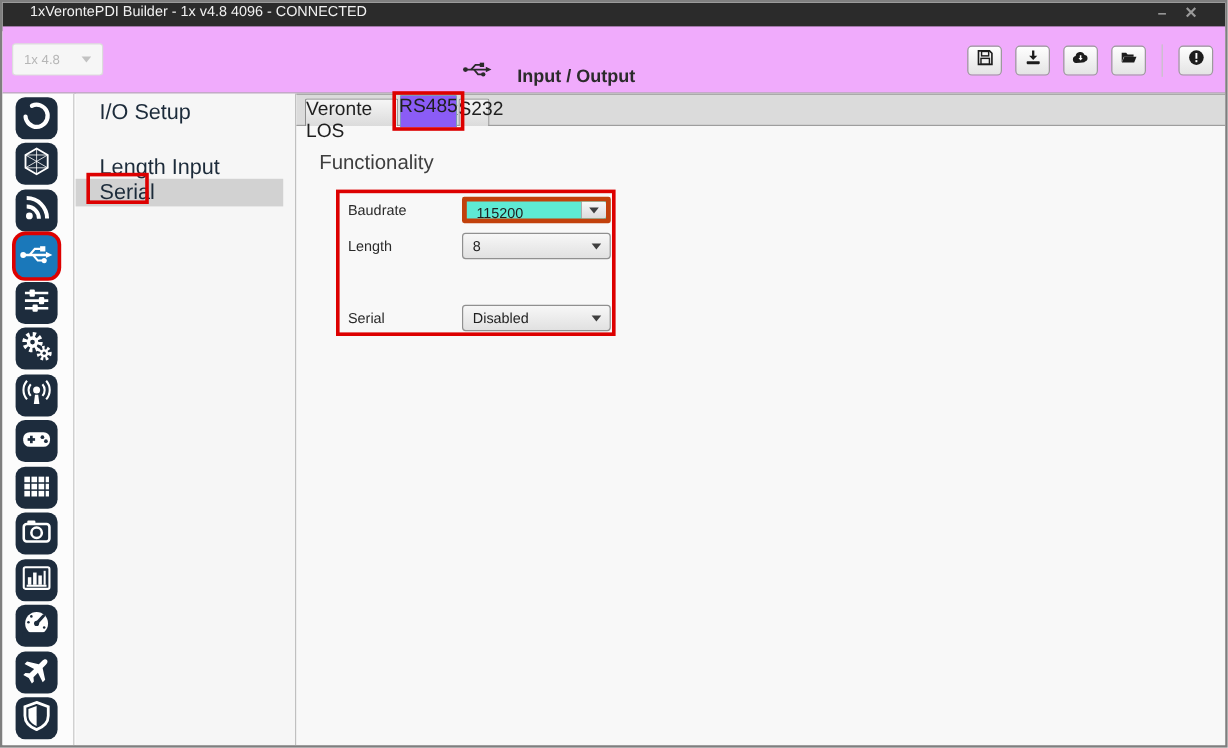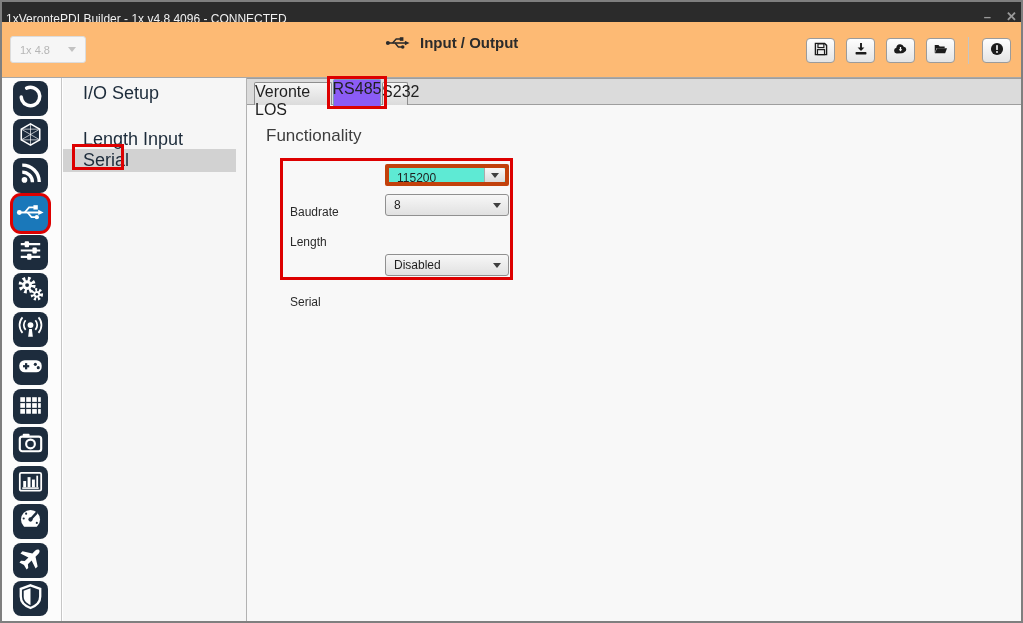--- a/index.html
+++ b/index.html
@@ -1,29 +1,29 @@
 <!DOCTYPE html>
 <html><head>
 <meta charset="utf-8">
 <style>
   * { margin:0; padding:0; box-sizing:border-box; }
   html,body { width:1023px; height:623px; font-family:"Liberation Sans", sans-serif; background:#e8e8e8; }
   .window { position:absolute; inset:0; border:2px solid #7f7f7f; background:#fff; overflow:hidden; }
 
   
-  .titlebar { position:absolute; left:0; right:0; top:0; height:24px; background:#2b2b2b; display:flex; align-items:flex-end; padding:0 4px; }
+  .titlebar { position:absolute; left:0; right:0; top:0; height:24px; background:#2b2b2b; display:flex; align-items:flex-start; padding:0 23px; }
   .titlebar .title { color:#f1f1f1; font-size:12px; white-space:nowrap; }
   .win-controls { margin-left:auto; display:flex; gap:15px; }
   .win-btn { color:#9a9a9a; font-size:13px; font-weight:bold; line-height:18px; cursor:pointer; }
 
   
-  .toolbar { position:absolute; left:0; right:0; top:20px; height:56px; background:#fdba74; border-bottom:1px solid #a8a8a8; }
+  .toolbar { position:absolute; left:0; right:0; top:20px; height:56px; background:#f0abfc; border-bottom:1px solid #a8a8a8; }
   .version-select { position:absolute; left:8px; top:14px; width:76px; height:27px; border:1px solid #dcdcdc; border-radius:3px; display:flex; align-items:center; padding:0 9px; color:#b6b6b6; font-size:11px; background:#f6f6f6; }
   .sel-arrow { margin-left:auto; width:0; height:0; border-left:4px solid transparent; border-right:4px solid transparent; border-top:5px solid #c2c2c2; }
-  .page-title-group { position:absolute; left:383px; top:12px; height:28px; display:flex; align-items:flex-start; gap:9px; }
+  .page-title-group { position:absolute; left:383px; top:22px; height:28px; display:flex; align-items:flex-end; gap:20px; }
   .page-title { font-size:15px; font-weight:bold; color:#2b2b2b; }
   .toolbar-buttons { position:absolute; right:10px; top:15px; display:flex; align-items:center; }
   .tb-btn { width:29px; height:25px; border:1px solid #9b9b9b; border-radius:4px; background:linear-gradient(#fefefe,#e4e4e4); display:flex; align-items:center; justify-content:center; margin-left:11px; cursor:pointer; }
   .tb-sep { width:1px; height:27px; background:#c4c4c4; margin-left:13px; margin-right:2px; }
 
   
   .sidebar { position:absolute; left:0; top:76px; width:60px; bottom:0; background:#fcfcfc; border-right:1px solid #c6c6c6; }
   .side-icon { position:absolute; left:11px; width:35px; height:35px; border-radius:8px; background:#1d2c3d; display:flex; align-items:center; justify-content:center; cursor:pointer; }
   .side-icon.selected { background:#1a78ba; }
   .side-icon.annotated { box-shadow:0 0 0 3px #dd0000; }
@@ -39,21 +39,21 @@
   .tab { position:absolute; display:flex; align-items:flex-start; justify-content:center; font-size:16px; color:#1f1f1f; border:1px solid #8e8e8e; border-bottom:none; border-radius:2px 2px 0 0; background:linear-gradient(#f6f6f6,#dbdbdb); cursor:pointer; }
   .tab.active { background:#8b5cf6; border-color:#7a99b8; z-index:2; }
   .section-title { position:absolute; left:19px; top:48px; font-size:17px; font-weight:400; color:#3e3e3e; }
 
   
   .annotation { position:absolute; border:3px solid #dd0000; pointer-events:none; z-index:5; }
 
   
   .form-box { position:absolute; left:33px; top:80px; width:233px; height:122px; border:3px solid #dd0000; }
   .f-row { position:absolute; left:0; right:0; height:22px; }
-  .f-label { position:absolute; left:7px; line-height:22px; font-size:12px; color:#2a2a2a;margin-top:37px; }
+  .f-label { position:absolute; left:7px; line-height:22px; font-size:12px; color:#2a2a2a; }
   .f-control { position:absolute; left:102px; width:124px; height:22px; font-size:12px; color:#1f1f1f; }
   .combo { background:#5eead4; border:4px solid #c2410c; border-radius:2px; }
   .combo .val { position:absolute; left:8px; line-height:20px; }
   .combo-btn { position:absolute; right:0; top:0; bottom:0; width:21px; border-left:1px solid #ababab; background:linear-gradient(#f8f8f8,#dcdcdc); border-radius:0 2px 2px 0; display:flex; align-items:center; justify-content:center; cursor:pointer; }
   .dselect { background:linear-gradient(#f7f7f7,#e1e1e1); border:1px solid #909090; border-radius:3px; cursor:pointer; }
   .dselect .val { position:absolute; left:8px; line-height:20px; }
   .arrow-down { width:0; height:0; border-left:4px solid transparent; border-right:4px solid transparent; border-top:5px solid #3f3f3f; }
   .dselect .arrow-down { position:absolute; right:7px; top:8px; }
 </style>
 </head>

